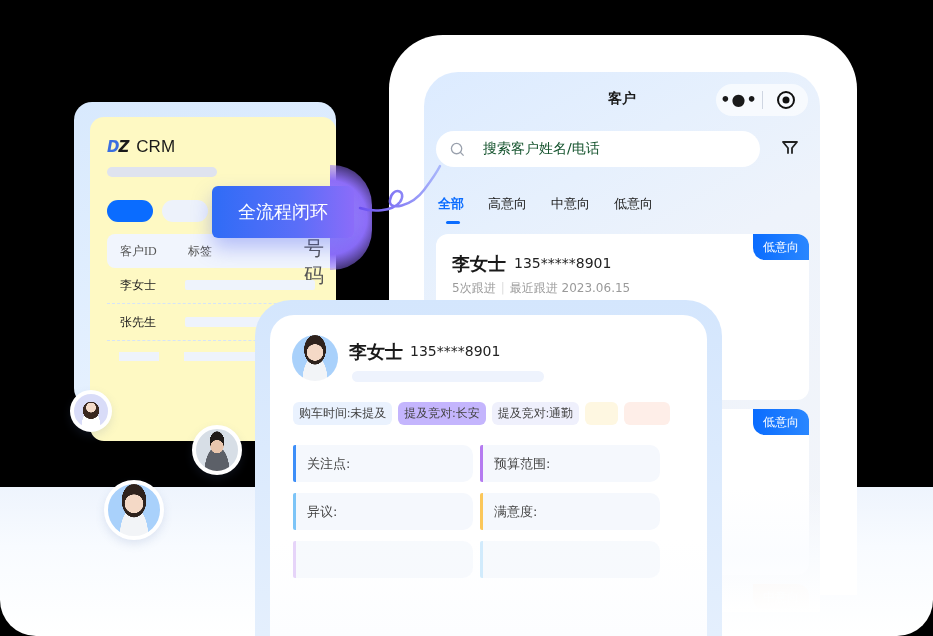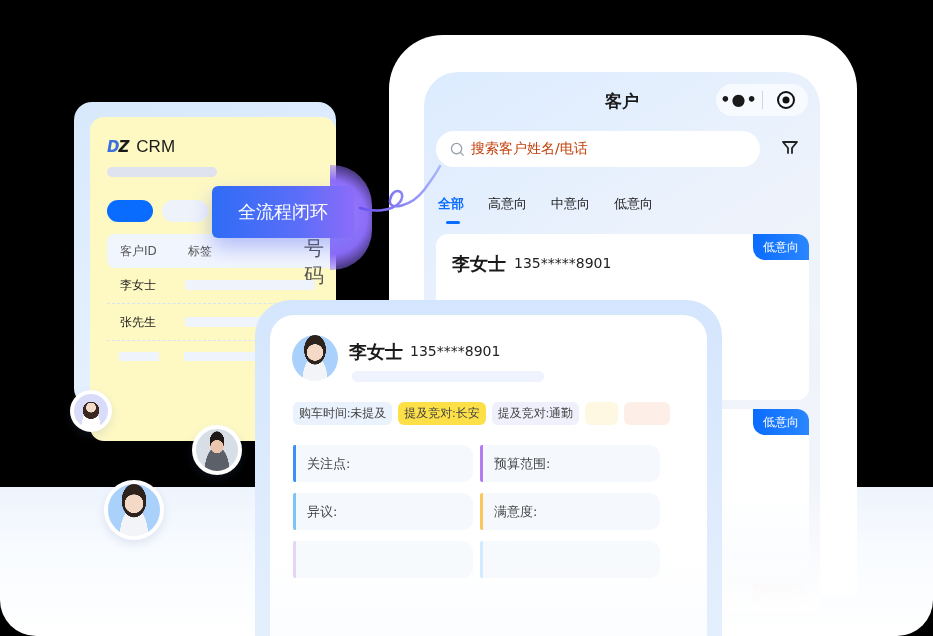--- a/index.html
+++ b/index.html
@@ -26,21 +26,21 @@
   .crm-logo .mark { font-weight: bold; font-size: 15px; color: #3b6fe0; letter-spacing: -1px; font-style: italic; }
   .crm-logo .mark b { color: #1a1a1a; }
   .crm-logo .title { font-size: 17px; color: #1a1a1a; font-family: "Liberation Sans", sans-serif; }
   .crm-bar { position: absolute; left: 17px; top: 50px; width: 110px; height: 10px; border-radius: 5px; background: #dfe3ef; }
   .crm-btn1 { position: absolute; left: 17px; top: 83px; width: 46px; height: 22px; border-radius: 11px; background: #0a6cff; }
   .crm-btn2 { position: absolute; left: 72px; top: 83px; width: 46px; height: 22px; border-radius: 11px; background: #edf2fb; }
   .crm-thead {
     position: absolute; left: 17px; top: 117px; width: 230px; height: 34px; border-radius: 8px 0 0 8px;
     background: #f1f5fd; font-size: 12px; color: #555; display: flex; align-items: center;
   }
-  .crm-thead span { position: absolute; }
+  .crm-thead span { position: absolute; font-family: Liberation Serif, serif; }
   .crm-row { position: absolute; left: 17px; width: 230px; height: 36px; font-size: 12px; color: #222; display: flex; align-items: center; }
   .crm-row .nm { position: absolute; left: 13px; }
   .crm-row .ph { position: absolute; left: 78px; width: 130px; height: 10px; background: #eef3fc; border-radius: 2px; }
   .crm-dash { position: absolute; left: 17px; width: 210px; border-top: 1px dashed #d6e4f8; }
   .crm-foot1 { position: absolute; left: 29px; top: 235px; width: 40px; height: 9px; background: #eef3fc; }
   .crm-foot2 { position: absolute; left: 94px; top: 235px; width: 130px; height: 9px; background: #eef3fc; }
   .crm-peek { position: absolute; left: 214px; top: 118px; font-size: 20px; color: #555; }
 
   
   .flow-badge {
@@ -59,31 +59,31 @@
   
   .phone-frame {
     position: absolute; left: 389px; top: 35px; width: 468px; height: 560px;
     background: #fff; border-radius: 54px 54px 0 0;
   }
   .phone {
     position: absolute; left: 424px; top: 72px; width: 396px; height: 540px;
     background: linear-gradient(150deg, #dcebff 0%, #e6f0fd 25%, #eef3fb 45%, #f3f5f9 100%);
     border-radius: 34px 34px 0 0; overflow: hidden;
   }
-  .phone-title { position: absolute; left: 0; top: 18px; width: 396px; text-align: center; font-size: 17px; font-weight: bold; color: #1a1a1a; }
+  .phone-title { position: absolute; left: 0; top: 18px; width: 396px; text-align: center; font-size: 14px; font-weight: bold; color: #1a1a1a; }
   .capsule {
     position: absolute; left: 292px; top: 12px; width: 92px; height: 32px; border-radius: 16px;
     background: rgba(255,255,255,.65); display: flex; align-items: center;
   }
   .capsule .more { width: 46px; text-align: center; font-size: 16px; font-weight: bold; letter-spacing: 1px; line-height: 1; }
   .capsule .sep { width: 1px; height: 18px; background: #cfd6e2; }
   .capsule .target { width: 45px; display: flex; justify-content: center; }
   .search {
     position: absolute; left: 12px; top: 59px; width: 324px; height: 36px; background: #fff; border-radius: 18px;
-    display: flex; align-items: center; padding-left: 14px; gap: 6px; font-size: 14px; color: #c2410c;
+    display: flex; align-items: center; padding-left: 14px; gap: 18px; font-size: 14px; color: #14532d;
   }
   .filter { position: absolute; left: 357px; top: 67px; }
   .tabs { position: absolute; left: 14px; top: 123px; display: flex; gap: 24px; font-size: 13px; color: #222; }
   .tabs .tab.active { color: #0a6cff; font-weight: bold; position: relative; }
   .tabs .tab.active::after { content: ""; position: absolute; left: 8px; bottom: -11px; width: 14px; height: 3px; border-radius: 2px; background: #0a6cff; }
   .cust-card {
     position: absolute; left: 12px; width: 373px; background: #fff; border-radius: 12px;
   }
   .cust-card .flag {
     position: absolute; right: 0; top: 0; width: 56px; height: 26px; border-radius: 12px 12px 0 12px;
@@ -206,20 +206,23 @@
     <span class="tab active">全部</span>
     <span class="tab">高意向</span>
     <span class="tab">中意向</span>
     <span class="tab">低意向</span>
   </div>
 
   <div class="cust-card" style="top:162px; height:166px;">
     <div class="flag">低意向</div>
     <div class="nm">李女士</div>
     <div class="ph">135*****8901</div>
+    <div class="meta">
+      <span>5次跟进</span><i>|</i><span>最近跟进 2023.06.15</span>
+    </div>
   </div>
   <div class="cust-card" style="top:337px; height:166px;">
     <div class="flag">低意向</div>
   </div>
   <div class="cust-card" style="top:512px; height:60px; background:transparent;">
     <div class="flag mid">中意向</div>
   </div>
   <div class="phone-fade"></div>
 </div>
 
@@ -237,21 +240,21 @@
 
 <div class="detail-outer"></div>
 <div class="detail"></div>
 <div class="avatar" style="left:292px; top:335px; width:46px; height:46px;"></div>
 <div class="d-name">李女士</div>
 <div class="d-phone">135****8901</div>
 <div class="d-bar"></div>
 
 <div class="tags">
   <span class="tag" style="background:#eaf2fe">购车时间:未提及</span>
-  <span class="tag" style="background:#fde047">提及竞对:长安</span>
+  <span class="tag" style="background:#c4b5fd">提及竞对:长安</span>
   <span class="tag" style="background:#eff0fc">提及竞对:通勤</span>
   <span class="tag" style="background:#fef7e1; width:33px"></span>
   <span class="tag" style="background:#feeee8; width:46px"></span>
 </div>
 
 <div class="field" style="left:293px; top:445px; border-left-color:#3d8ef8">关注点:</div>
 <div class="field" style="left:480px; top:445px; border-left-color:#b57bf0">预算范围:</div>
 <div class="field" style="left:293px; top:493px; border-left-color:#7cc4f7">异议:</div>
 <div class="field" style="left:480px; top:493px; border-left-color:#fbc75a">满意度:</div>
 <div class="field" style="left:293px; top:541px; border-left-color:#dcc3f7; opacity:.7"></div>

